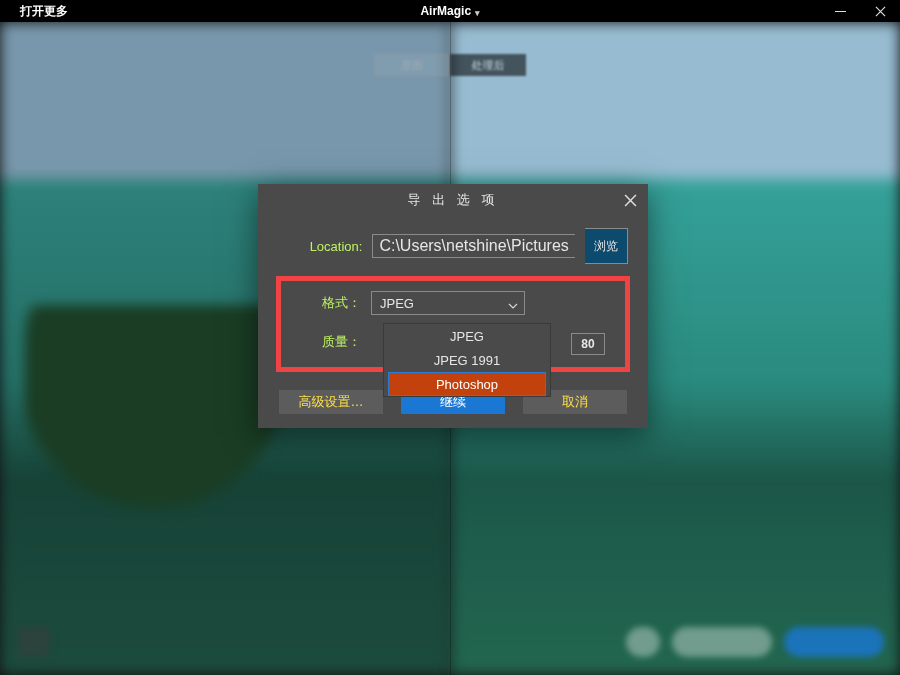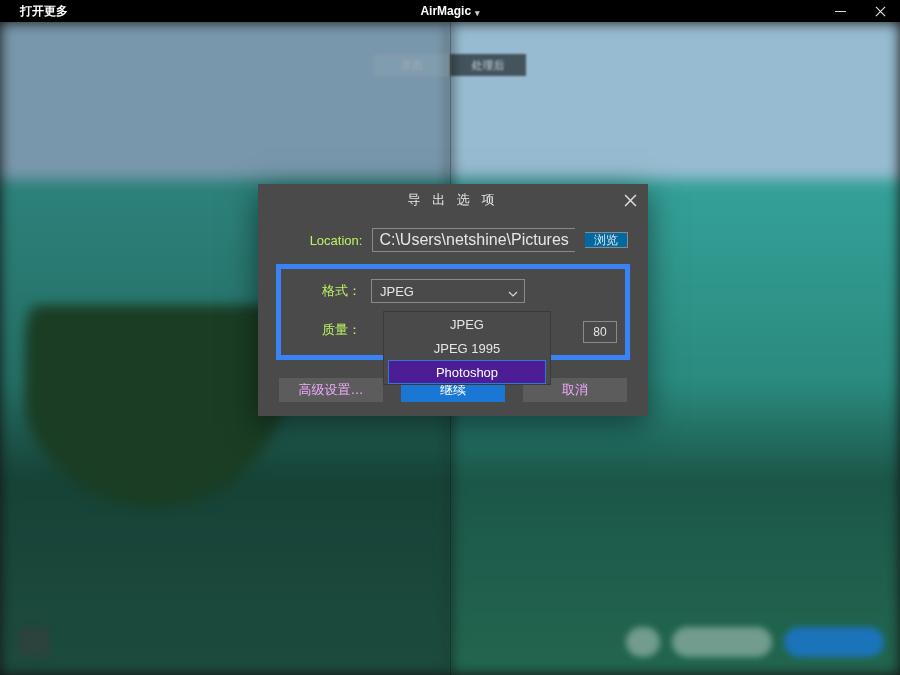--- a/index.html
+++ b/index.html
@@ -95,72 +95,72 @@
   .dialog .dlg-header .close svg { width:13px; height:13px; stroke:#ddd; }
 
   .dlg-body { padding:12px 20px 6px 20px; }
   .row { display:flex; align-items:center; margin-bottom:14px; gap:10px; }
   .row .label { width:86px; text-align:right; font-size:13px; color:#bef264; }
   .row .field {
     flex:1; height:24px; border:1px solid #8a8a8a; background:#4a4a4a; color:#e6e6e6;
     display:flex; align-items:center; padding:0 6px; font-size:16px;
   }
   .row .browse {
-    width:44px; height:16px; border:1px solid #8a8a8a; border-left:none;
+    width:44px; height:36px; border:1px solid #8a8a8a; border-left:none;
     display:flex; align-items:center; justify-content:center; font-size:12px;
-    background:#0369a1; cursor:pointer;
+    background:#0c4a6e; cursor:pointer;
   }
   .row.location .field { border-right:none; }
 
   
   .redbox {
-    position:relative; border:5px solid #3b82f6; padding:10px 8px 6px 12px;
+    position:relative; border:5px solid #ef4444; padding:10px 20px 6px 12px;
     margin: -2px -2px 8px -2px;
   }
   .redbox .row { margin-bottom:20px; }
   .redbox .row .label { width:68px; }
   .select {
     position:relative; width:154px; height:24px; border:1px solid #8a8a8a;
     display:flex; align-items:center; padding:0 8px; background:#4a4a4a; cursor:pointer;
   }
   .select .caret-down {
     position:absolute; right:6px; top:7px; width:10px; height:10px;
   }
   .select .caret-down svg { stroke:#d6d6d6; }
 
   .quality-row { align-items:flex-start; }
   .quality-val {
     width:34px; height:22px; border:1px solid #8a8a8a; display:flex; align-items:center;
-    justify-content:center; font-size:12px; margin-left:auto;
+    justify-content:center; font-size:12px; margin-left:auto;font-weight:bold;
   }
 
   
   .dropdown {
     position:absolute; left:102px; top:42px; width:168px;
     background:#4a4a4a; border:1px solid #3a3a3a;
     z-index:10;
   }
   .dropdown .opt {
     height:24px; display:flex; align-items:center; justify-content:center;
     font-size:13px; color:#e6e6e6; cursor:pointer;
   }
   .dropdown .opt.selected {
-    border:1px solid #2a7bd6; background:#4c1d95; color:#fff;
+    border:1px solid #2a7bd6; background:#c2410c; color:#fff;
     margin:0 4px;
   }
 
   .dlg-footer {
     display:flex; gap:18px; justify-content:center; padding:4px 0 14px 0;
     position:relative; z-index:2;
   }
   .btn {
     width:104px; height:24px; display:flex; align-items:center; justify-content:center;
     font-size:13px; cursor:pointer;
   }
-  .btn.secondary { background:#5c5c5c; color:#f0abfc; }
+  .btn.secondary { background:#5c5c5c; color:#fde047; }
   .btn.primary { background:#1a77d4; color:#fff; }
 </style>
 </head>
 <body>
 
 <div class="bg-left"></div>
 <div class="bg-right"></div>
 <div class="island"></div>
 <div class="divider"></div>
 
@@ -228,21 +228,21 @@
       </div>
 
       <div class="row quality-row" style="margin-bottom:6px;">
         <div class="label">质量：</div>
         <div style="flex:1"></div>
         <div class="quality-val">80</div>
       </div>
 
       <div class="dropdown">
         <div class="opt">JPEG</div>
-        <div class="opt">JPEG 1995</div>
+        <div class="opt">JPEG 1991</div>
         <div class="opt selected">Photoshop</div>
       </div>
 
     </div>
 
   </div>
 
   <div class="dlg-footer">
     <div class="btn secondary">高级设置…</div>
     <div class="btn primary">继续</div>

